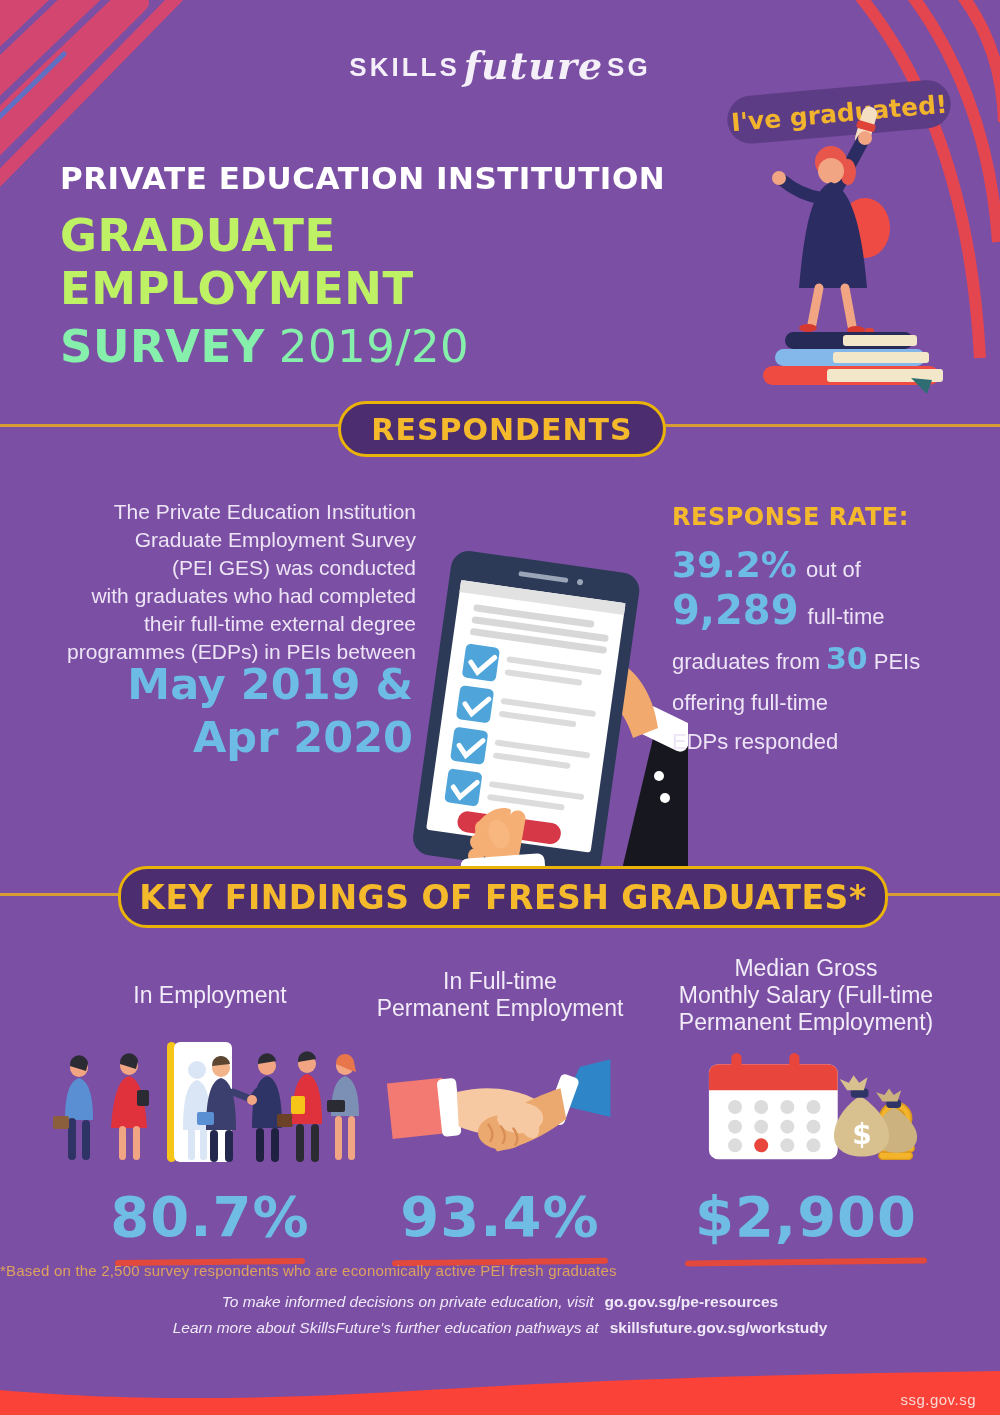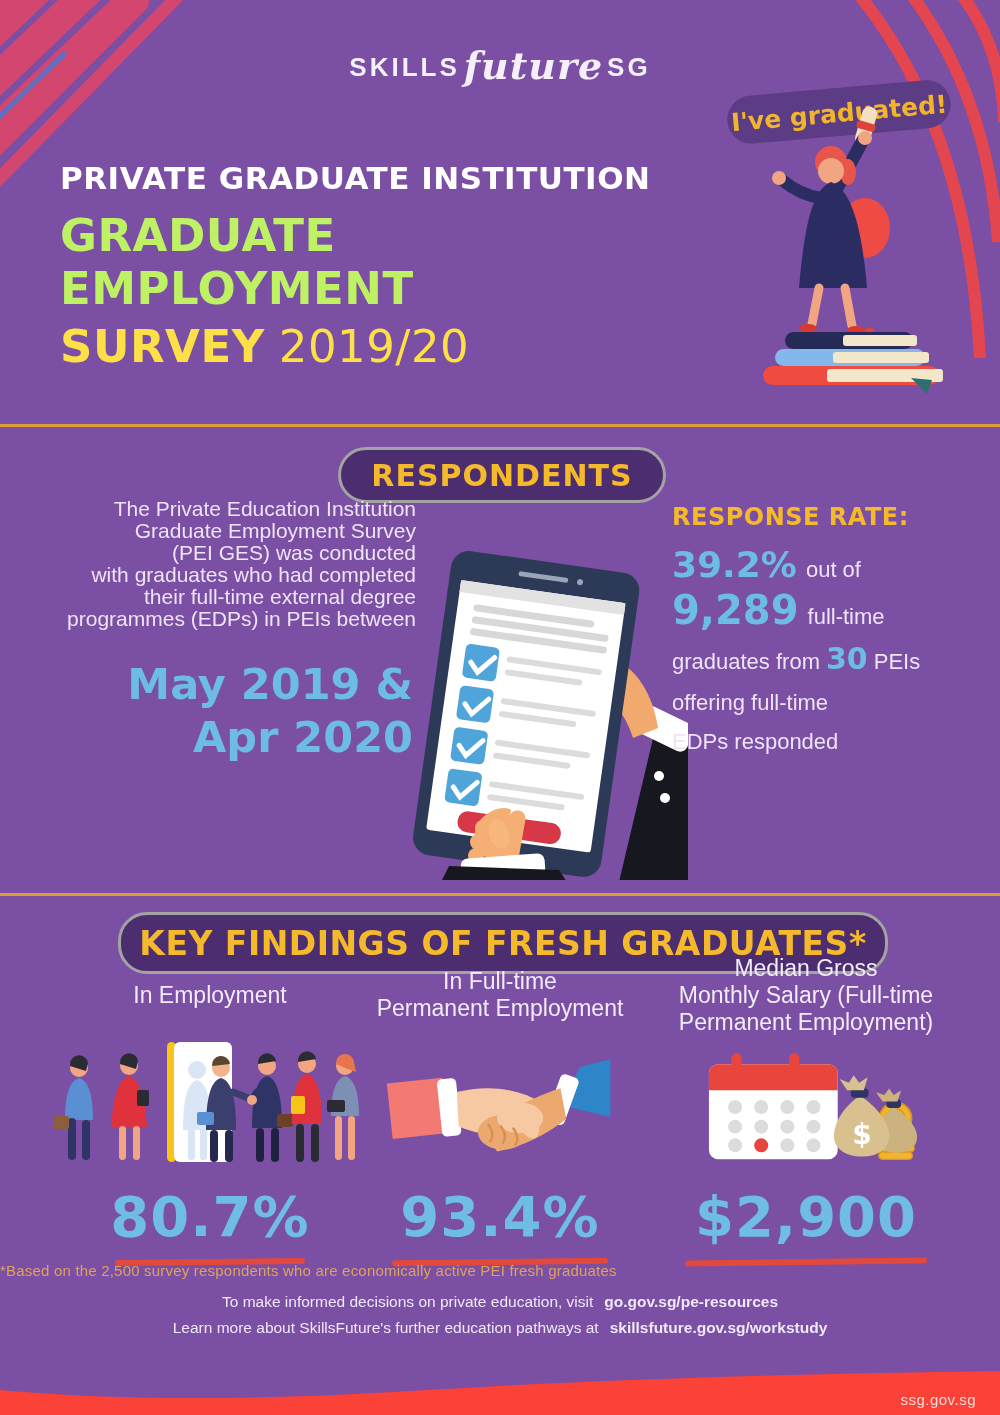--- a/index.html
+++ b/index.html
@@ -12,37 +12,37 @@
   .abs { position:absolute; }
 
   
   .logo { top:40px; left:0; width:100%; text-align:center; color:#F4EFF9; }
   .logo .caps { font:700 26px "Liberation Sans", sans-serif; letter-spacing:3px; }
   .logo .script { font:italic 700 38px "DejaVu Serif", serif; position:relative; top:3px; margin:0 4px; letter-spacing:1px; }
 
   .title-block { left:60px; top:160px; width:640px; }
   .title-line1 { font:700 31px "DejaVu Sans", sans-serif; color:#FFFFFF; letter-spacing:0.5px; }
   .title-line2 { font:800 45px "DejaVu Sans", sans-serif; color:#bef264; margin-top:13px; letter-spacing:0.5px; }
-  .title-line3 { font:800 45px "DejaVu Sans", sans-serif; color:#fde047; margin-top:5px; letter-spacing:0.5px; }
+  .title-line3 { font:800 45px "DejaVu Sans", sans-serif; color:#86efac; margin-top:5px; letter-spacing:0.5px; }
   .title-line3 .year { font-weight:400; margin-left:14px; }
 
   
   .gold-line { left:0; right:0; height:3px; background:#D79E33; }
   .pill {
-    background:#4C2E70; border:3px solid #a3a3a3; border-radius:29px;
+    background:#4C2E70; border:3px solid #eab308; border-radius:29px;
     display:flex; align-items:center; justify-content:center;
-    color:#F5BA2B; font-family:"DejaVu Sans", sans-serif; font-weight:800;margin-top:46px;
+    color:#F5BA2B; font-family:"DejaVu Sans", sans-serif; font-weight:800;
   }
   .pill-respondents { left:338px; top:401px; width:322px; height:50px; font-size:30px; letter-spacing:1px; }
   .pill-findings    { left:118px; top:866px; width:764px; height:56px; font-size:33px; letter-spacing:0.5px; }
 
   
   .preline { white-space:pre-line; }
   .intro { left:38px; top:498px; width:378px; text-align:right;
-           font-size:21px; line-height:22px; color:#EDE4F6; }
+           font-size:21px; line-height:28px; color:#EDE4F6; }
   .period { left:38px; top:658px; width:375px; text-align:right;
             font:800 43px "DejaVu Sans", sans-serif; line-height:53px; color:#6CBCE6; }
 
   .rr { left:672px; top:503px; width:300px; }
   .rr-label { font:800 24px "DejaVu Sans", sans-serif; color:#F5BA2B; letter-spacing:0.5px; }
   .rr-row { color:#EDE4F6; font-size:22px; }
   .rr-row .sp { margin-left:9px; }
   .num { font-family:"DejaVu Sans", sans-serif; font-weight:800; color:#6CBCE6; }
   .num-36 { font-size:36px; }
   .num-40 { font-size:40px; }
@@ -63,21 +63,21 @@
   .stat-icon { height:124px; display:flex; align-items:flex-end; justify-content:center; margin-top:2px; }
   .stat-value { margin-top:20px; font:800 56px "DejaVu Sans", sans-serif; color:#6FBCE4; letter-spacing:1px; }
   .stat-underline { margin:10px auto 0; height:6px; background:#E2483C; border-radius:3px; transform:rotate(-0.7deg); }
   .u1 { width:190px; } .u2 { width:216px; } .u3 { width:242px; }
 
   .footnote { left:0; top:1262px; width:100%; text-align:left;
               font-size:15px; color:#DFA25E; letter-spacing:0.2px; }
   .links { left:0; width:100%; text-align:center; font-size:15.5px; color:#EFE8F8; }
   .links b { font-weight:700; }
   .link1 { top:1293px; } .link2 { top:1319px; }
-  .links .pre { margin-right:11px; }
+  .links .pre { margin-right:11px;font-style:italic; }
 
   .site { right:24px; bottom:7px; font-size:15px; color:#FAD9D4; letter-spacing:0.5px; }
 </style>
 </head>
 <body>
 
 <div class="poster">
 
   <svg class="abs" style="left:0;top:0" width="280" height="200" viewBox="0 0 280 200">
     <path d="M0,0 L142,0 L0,128 Z" fill="#D2466F"></path>
@@ -93,21 +93,21 @@
     <path d="M95,-10 Q208,125 220,358" stroke="#E4464F" stroke-width="12" fill="none"></path>
     <path d="M148,-10 Q228,95 238,242" stroke="#E4464F" stroke-width="12" fill="none"></path>
     <path d="M198,-10 Q242,45 244,122" stroke="#E4464F" stroke-width="12" fill="none"></path>
   </svg>
 
   <div class="abs logo">
     <span class="caps">SKILLS</span><span class="script">future</span><span class="caps">SG</span>
   </div>
 
   <div class="abs title-block">
-    <div class="title-line1">PRIVATE GRADUATE INSTITUTION</div>
+    <div class="title-line1">PRIVATE EDUCATION INSTITUTION</div>
     <div class="title-line2">GRADUATE EMPLOYMENT</div>
     <div class="title-line3">
       <span>SURVEY</span><span class="year">2019/20</span>
     </div>
   </div>
 
   <svg class="abs" style="left:715px;top:76px" width="250" height="322" viewBox="0 0 250 322">
     <g transform="rotate(-5 123 36)">
       <rect x="12" y="12" width="224" height="48" rx="24" fill="#5C3C84"></rect>
       <text x="124" y="46" font-family="DejaVu Sans" font-size="25" font-weight="bold" fill="#F2B42C" text-anchor="middle">I've graduated!</text>

